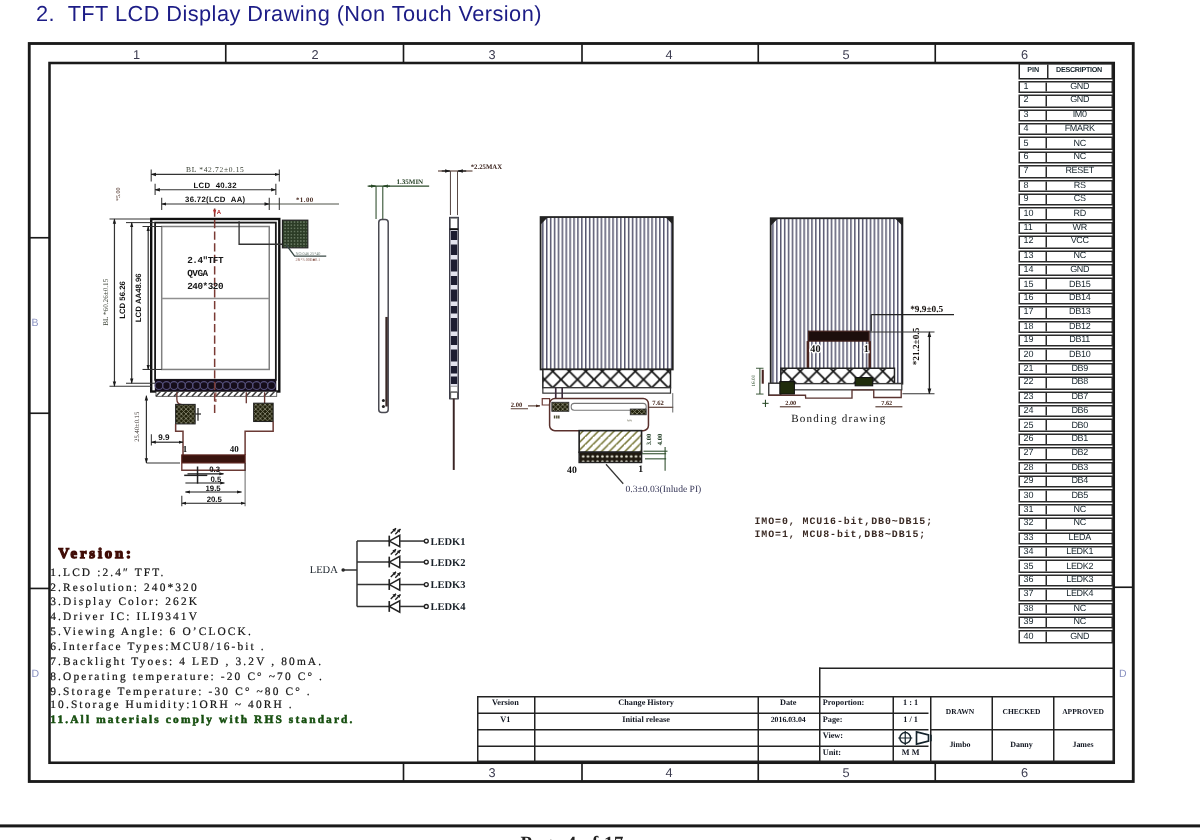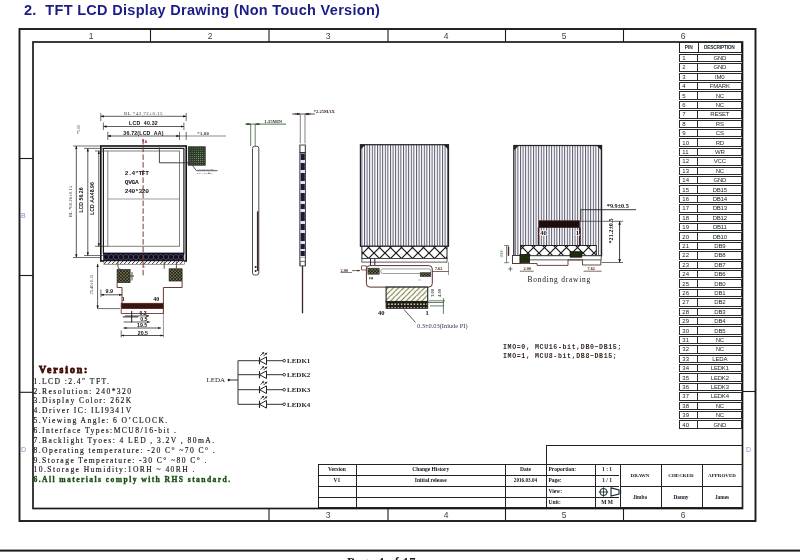--- a/index.html
+++ b/index.html
@@ -1,18 +1,18 @@
 <!DOCTYPE html>
 <html><head><meta charset="utf-8">
 <style>
 *{margin:0;padding:0;box-sizing:border-box}
 html,body{width:800px;height:560px;background:#fff;overflow:hidden}
 #page{position:relative;width:800px;height:560px;font-family:"Liberation Serif",serif;color:#111}
 .abs{position:absolute}
-#title{position:absolute;left:24px;top:2px;font-family:"Liberation Sans",sans-serif;font-weight:bold;font-size:14.5px;color:#1c1c86;letter-spacing:0.3px}
+#title{position:absolute;left:24px;top:2px;font-family:"Liberation Sans",sans-serif;font-weight:normal;font-size:14.5px;color:#1c1c86;letter-spacing:0.3px}
 svg{position:absolute;left:0;top:0}
 
 #pintable{position:absolute;left:678.8px;top:41.6px;width:63.5px;height:388.4px}
 #pintable .hdr{position:absolute;left:0;top:0;width:63.5px;height:11.4px;border:1.2px solid #222;font-size:4.8px;font-weight:bold;font-family:"Liberation Sans",sans-serif;color:#16242c}
 #pintable .hdr .h1{position:absolute;left:0;top:0;width:18px;text-align:center;line-height:9.6px}
 #pintable .hdr .h2{position:absolute;left:18px;top:0;width:43px;text-align:center;line-height:9.6px;letter-spacing:-0.2px}
 .pr{position:absolute;left:0;width:63.5px;height:8.4px;border:1px solid #2a2a2a;font-family:"Liberation Sans",sans-serif;font-size:6px;line-height:6.6px;color:#16242c}
 .pr .pn{position:absolute;left:2.5px;top:0.3px}
 .pr .pd{position:absolute;left:18.5px;top:0.3px;width:43px;text-align:center;letter-spacing:-0.2px}
 .vdiv{position:absolute;top:0;bottom:0;left:18.5px;width:1px;background:#2a2a2a}
@@ -546,21 +546,21 @@
 <div id="features">1.LCD :2.4″ TFT.
 2.Resolution: 240*320
 3.Display Color: 262K
 4.Driver IC: ILI9341V
 5.Viewing Angle: 6 O’CLOCK.
 6.Interface Types:MCU8/16-bit .
 7.Backlight Tyoes: 4 LED , 3.2V , 80mA.
 8.Operating temperature: -20 C° ~70 C° .
 9.Storage Temperature: -30 C° ~80 C° .
 10.Storage Humidity:1ORH ~ 40RH .
-<span class="grn">6.All materials comply with RHS standard.</span></div>
+<span class="grn">11.All materials comply with RHS standard.</span></div>
 
 <div id="imo">IMO=0, MCU16-bit,DB0~DB15;
 <br>IMO=1, MCU8-bit,DB8~DB15;</div>
 
 <div class="tb" style="left:317.7px;top:464.0px;width:424.8px;height:1.4px"></div>
 <div class="tb" style="left:317.7px;top:507.0px;width:424.8px;height:1.4px"></div>
 <div class="tb" style="left:317.7px;top:464.0px;width:1.4px;height:44.0px"></div>
 <div class="tb" style="left:741.5px;top:464.0px;width:1.4px;height:44.0px"></div>
 <div class="tb" style="left:317.7px;top:475.0px;width:301.8px;height:1px"></div>
 <div class="tb" style="left:317.7px;top:486.0px;width:301.8px;height:1px"></div>

